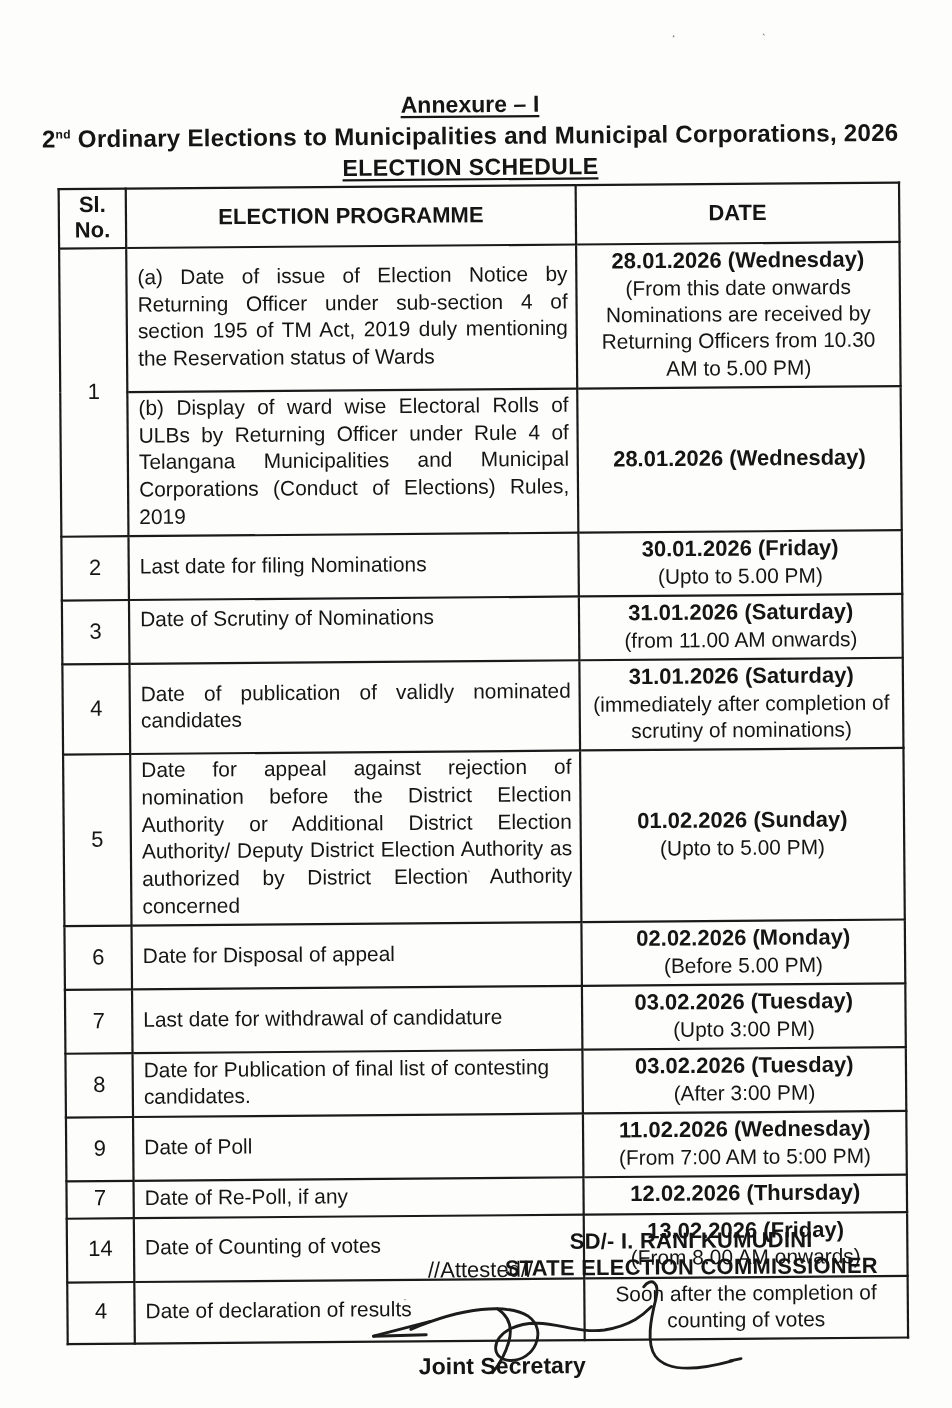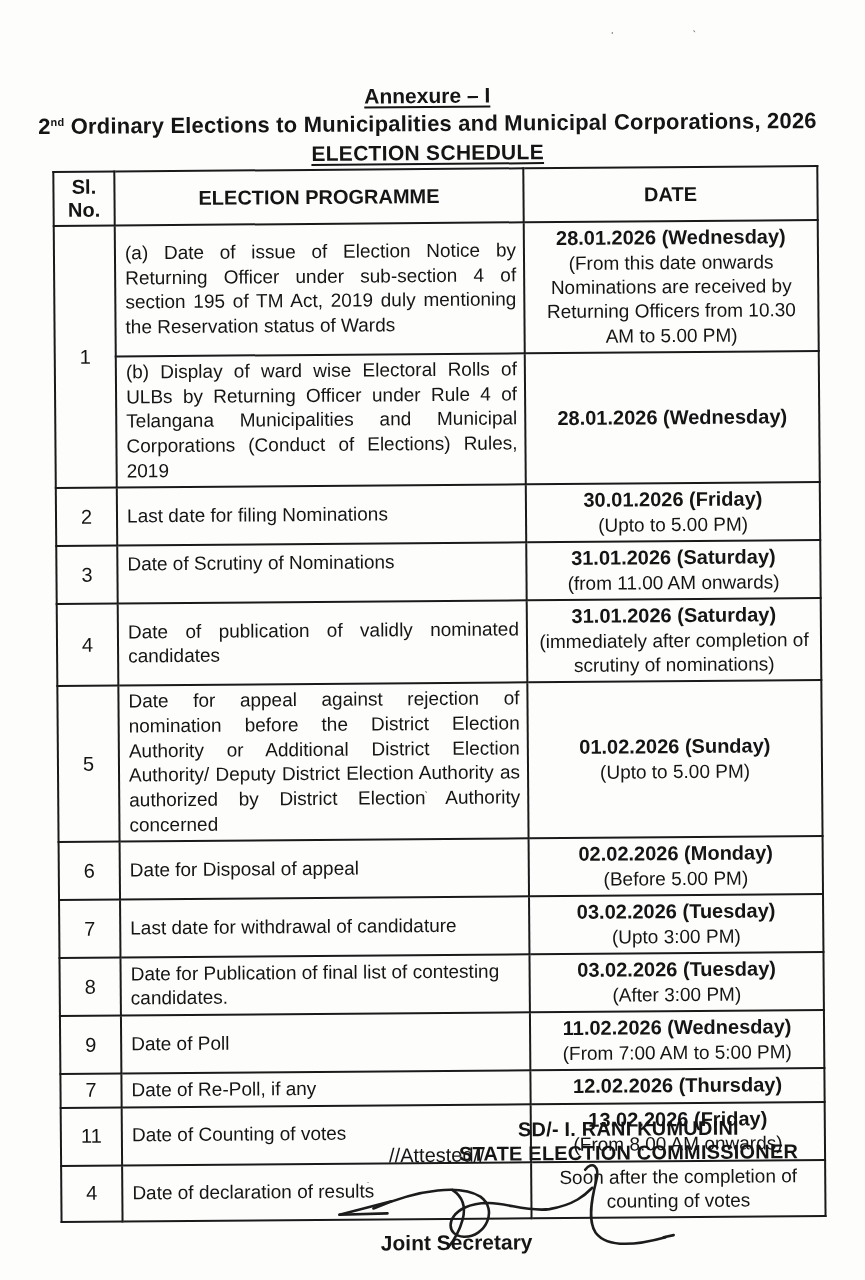--- a/index.html
+++ b/index.html
@@ -185,21 +185,21 @@
     <tr style="height:27px">
       <td class="sl">7</td>
       <td class="prog">Date of Re-Poll, if any</td>
       <td class="date">
         <span class="dbold">12.02.2026 (Thursday)</span>
         <span class="dnote"></span>
       </td>
     </tr>
 
     <tr style="height:48px">
-      <td class="sl">11</td>
+      <td class="sl">14</td>
       <td class="prog">Date of Counting of votes</td>
       <td class="date">
         <span class="dbold">13.02.2026 (Friday)</span>
         <span class="dnote">(From 8.00 AM onwards)</span>
       </td>
     </tr>
 
     <tr style="height:50px">
       <td class="sl">4</td>
       <td class="prog">Date of declaration of results</td>

